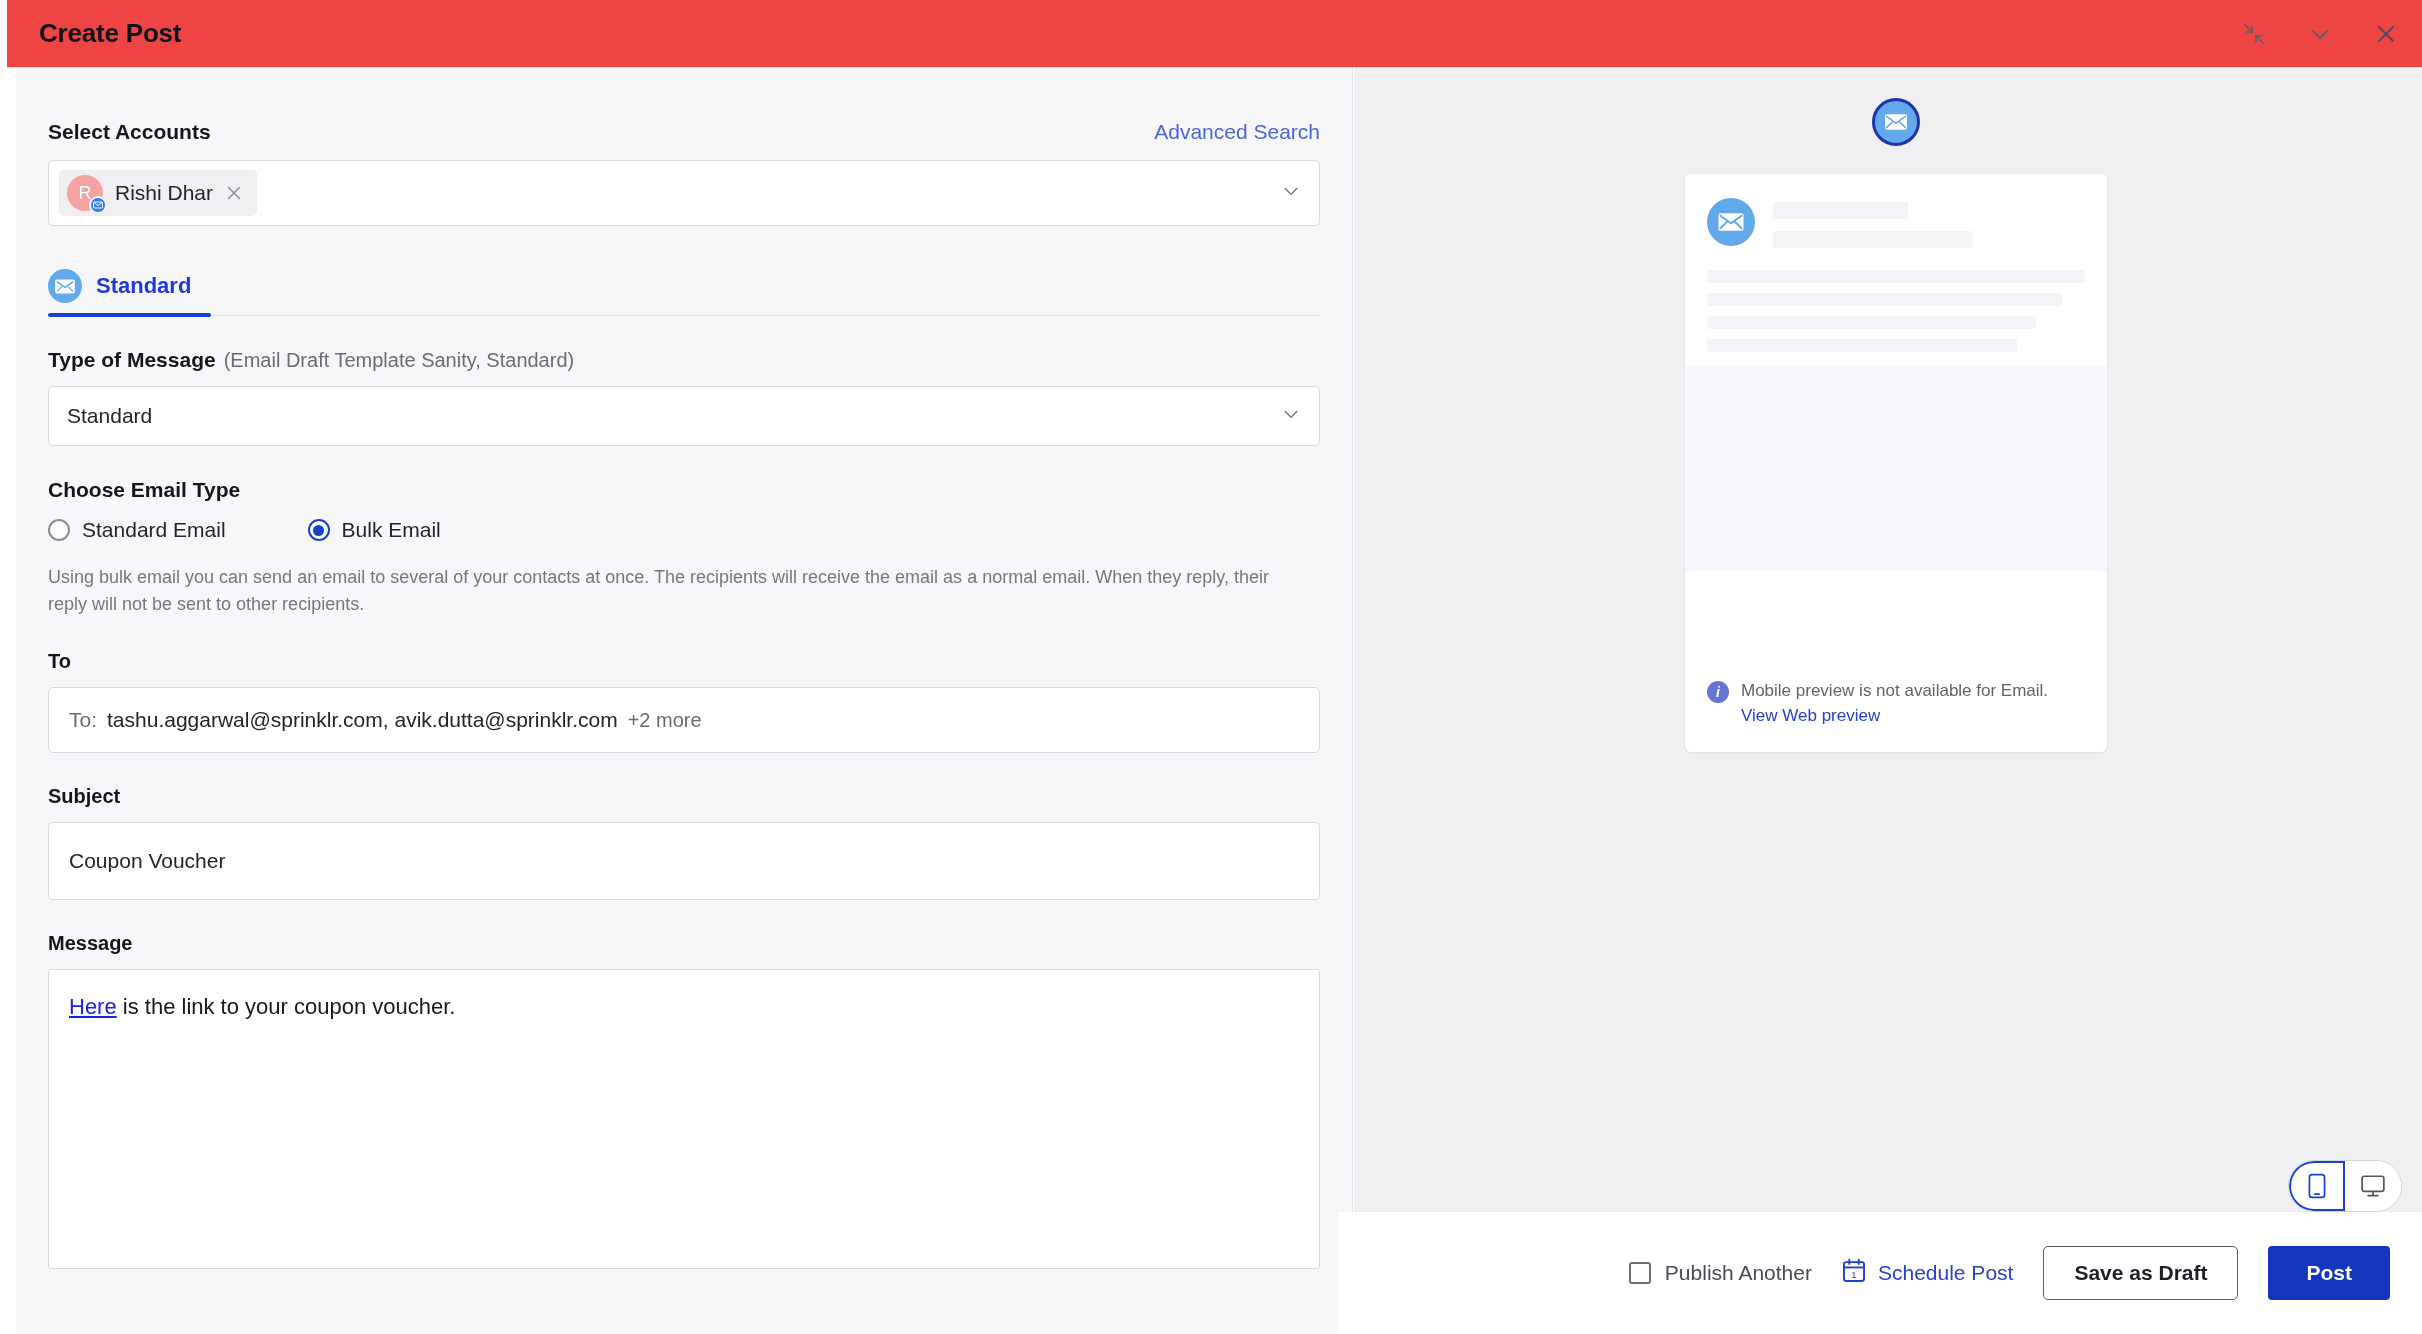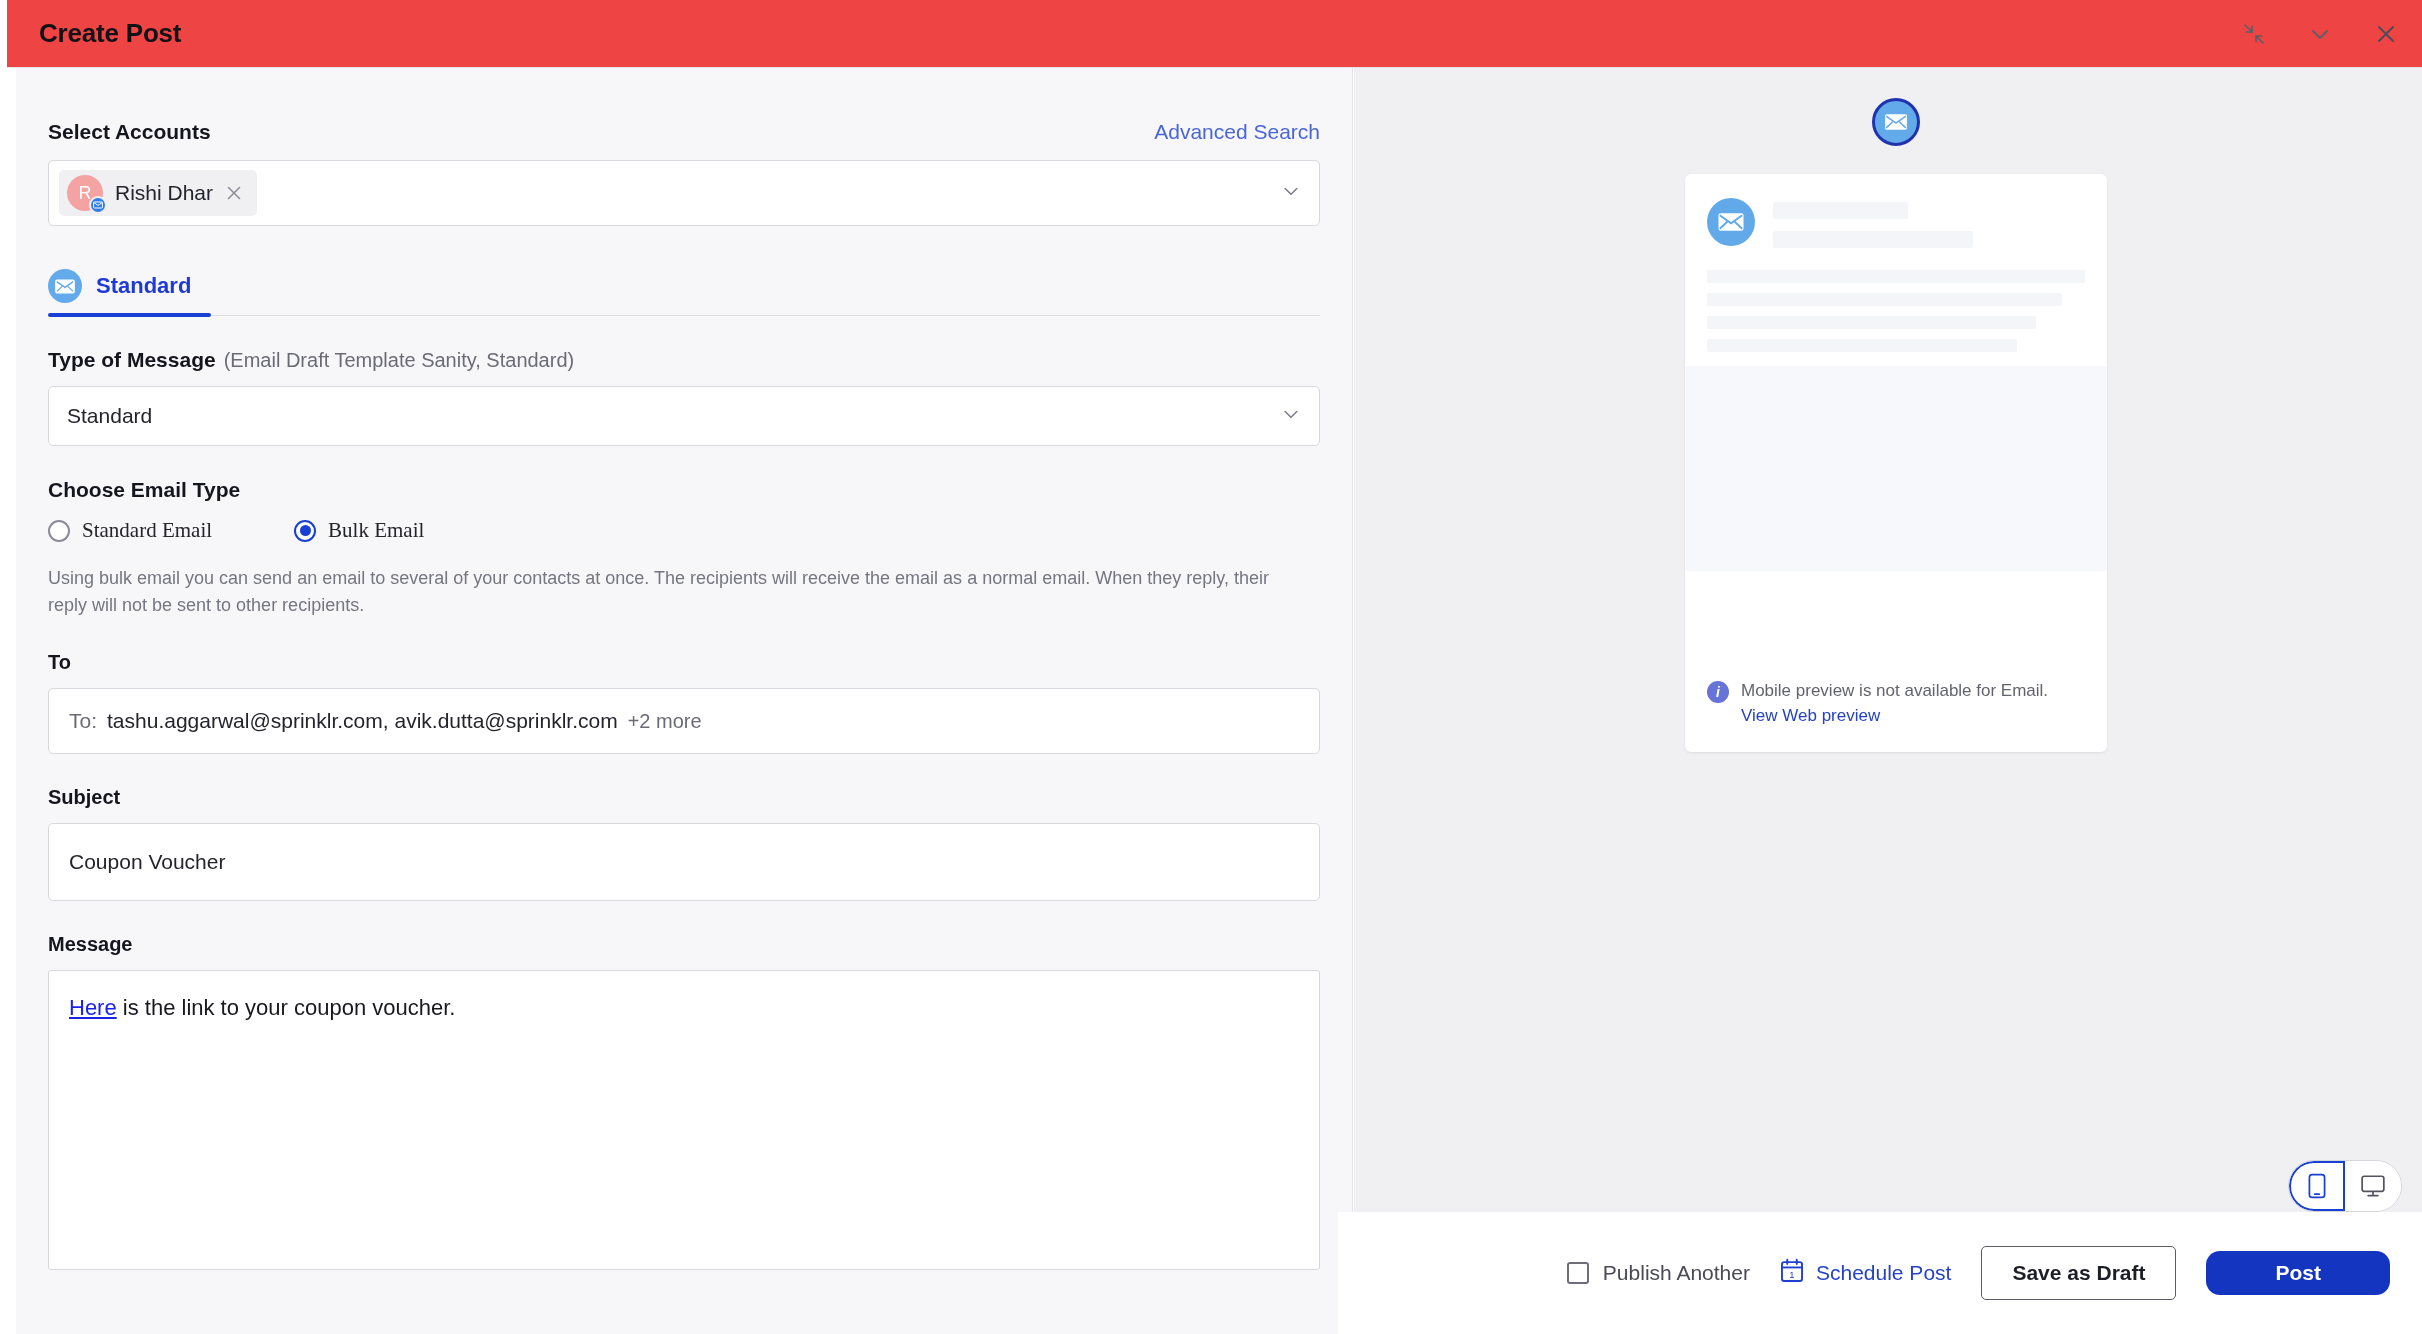--- a/index.html
+++ b/index.html
@@ -151,21 +151,21 @@
     border-radius: 5px;
     display: flex; align-items: center;
     padding: 0 18px;
     position: relative;
     cursor: pointer;
   }
   .select-value { font-size: 21px; color: #24242c; }
   .select-caret { position: absolute; right: 18px; top: 50%; transform: translateY(-50%); }
 
   .radio-row { display: flex; align-items: center; gap: 28px; margin-top: 16px; }
-  .radio-item { display: flex; align-items: center; gap: 12px; cursor: pointer; font-family: Liberation Serif, serif; }
+  .radio-item { display: flex; align-items: center; gap: 12px; cursor: pointer; }
   .radio-outer {
     width: 22px; height: 22px; border-radius: 50%;
     border: 2px solid #8c8c98; background: #fff;
     display: flex; align-items: center; justify-content: center;
   }
   .radio-outer.on { border-color: #1840d2; }
   .radio-dot { width: 11px; height: 11px; border-radius: 50%; background: #1840d2; }
   .radio-label { font-size: 21px; color: #24242c; }
   .radio-gap { width: 26px; }
 
@@ -310,22 +310,22 @@
   .btn-outline {
     height: 54px; padding: 18px 30px;
     border: 1px solid #5c5c68; border-radius: 5px;
     background: #ffffff; color: #1e1e28;
     font-size: 21px; font-weight: bold;
     display: flex; align-items: center; justify-content: center;
     cursor: pointer;
     font-family: "Liberation Sans", sans-serif;
   }
   .btn-primary {
-    height: 44px; padding: 0 69px;
-    border: none; border-radius: 14px;
+    height: 54px; padding: 0 38px;
+    border: none; border-radius: 4px;
     background: #1335c0; color: #ffffff;
     font-size: 21px; font-weight: bold;
     display: flex; align-items: center; justify-content: center;
     cursor: pointer;
     font-family: "Liberation Sans", sans-serif;
   }
 </style>
 </head>
 <body>
 

